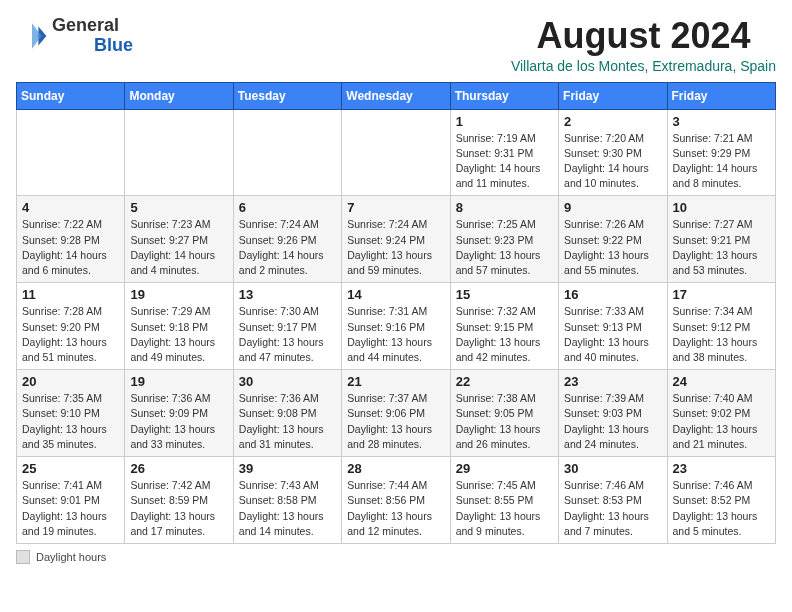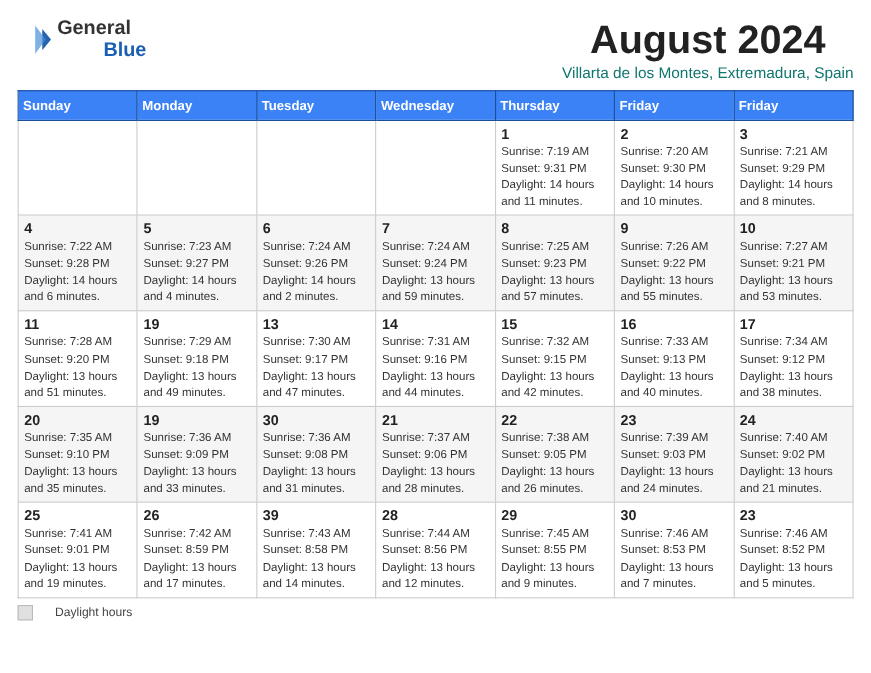--- a/index.html
+++ b/index.html
@@ -84,21 +84,21 @@
       color: #333;
       line-height: 1.45;
       font-size: 10.5px;
     }
     .empty-cell {
       background: #fff !important;
     }
     .footer-note {
       display: flex;
       align-items: center;
-      gap: 20px;
+      gap: 6px;
       margin-top: 6px;
       font-size: 11px;
       color: #444;
     }
     .footer-box {
       width: 14px;
       height: 14px;
       background: #e0e0e0;
       border: 1px solid #bbb;
       display: inline-block;

